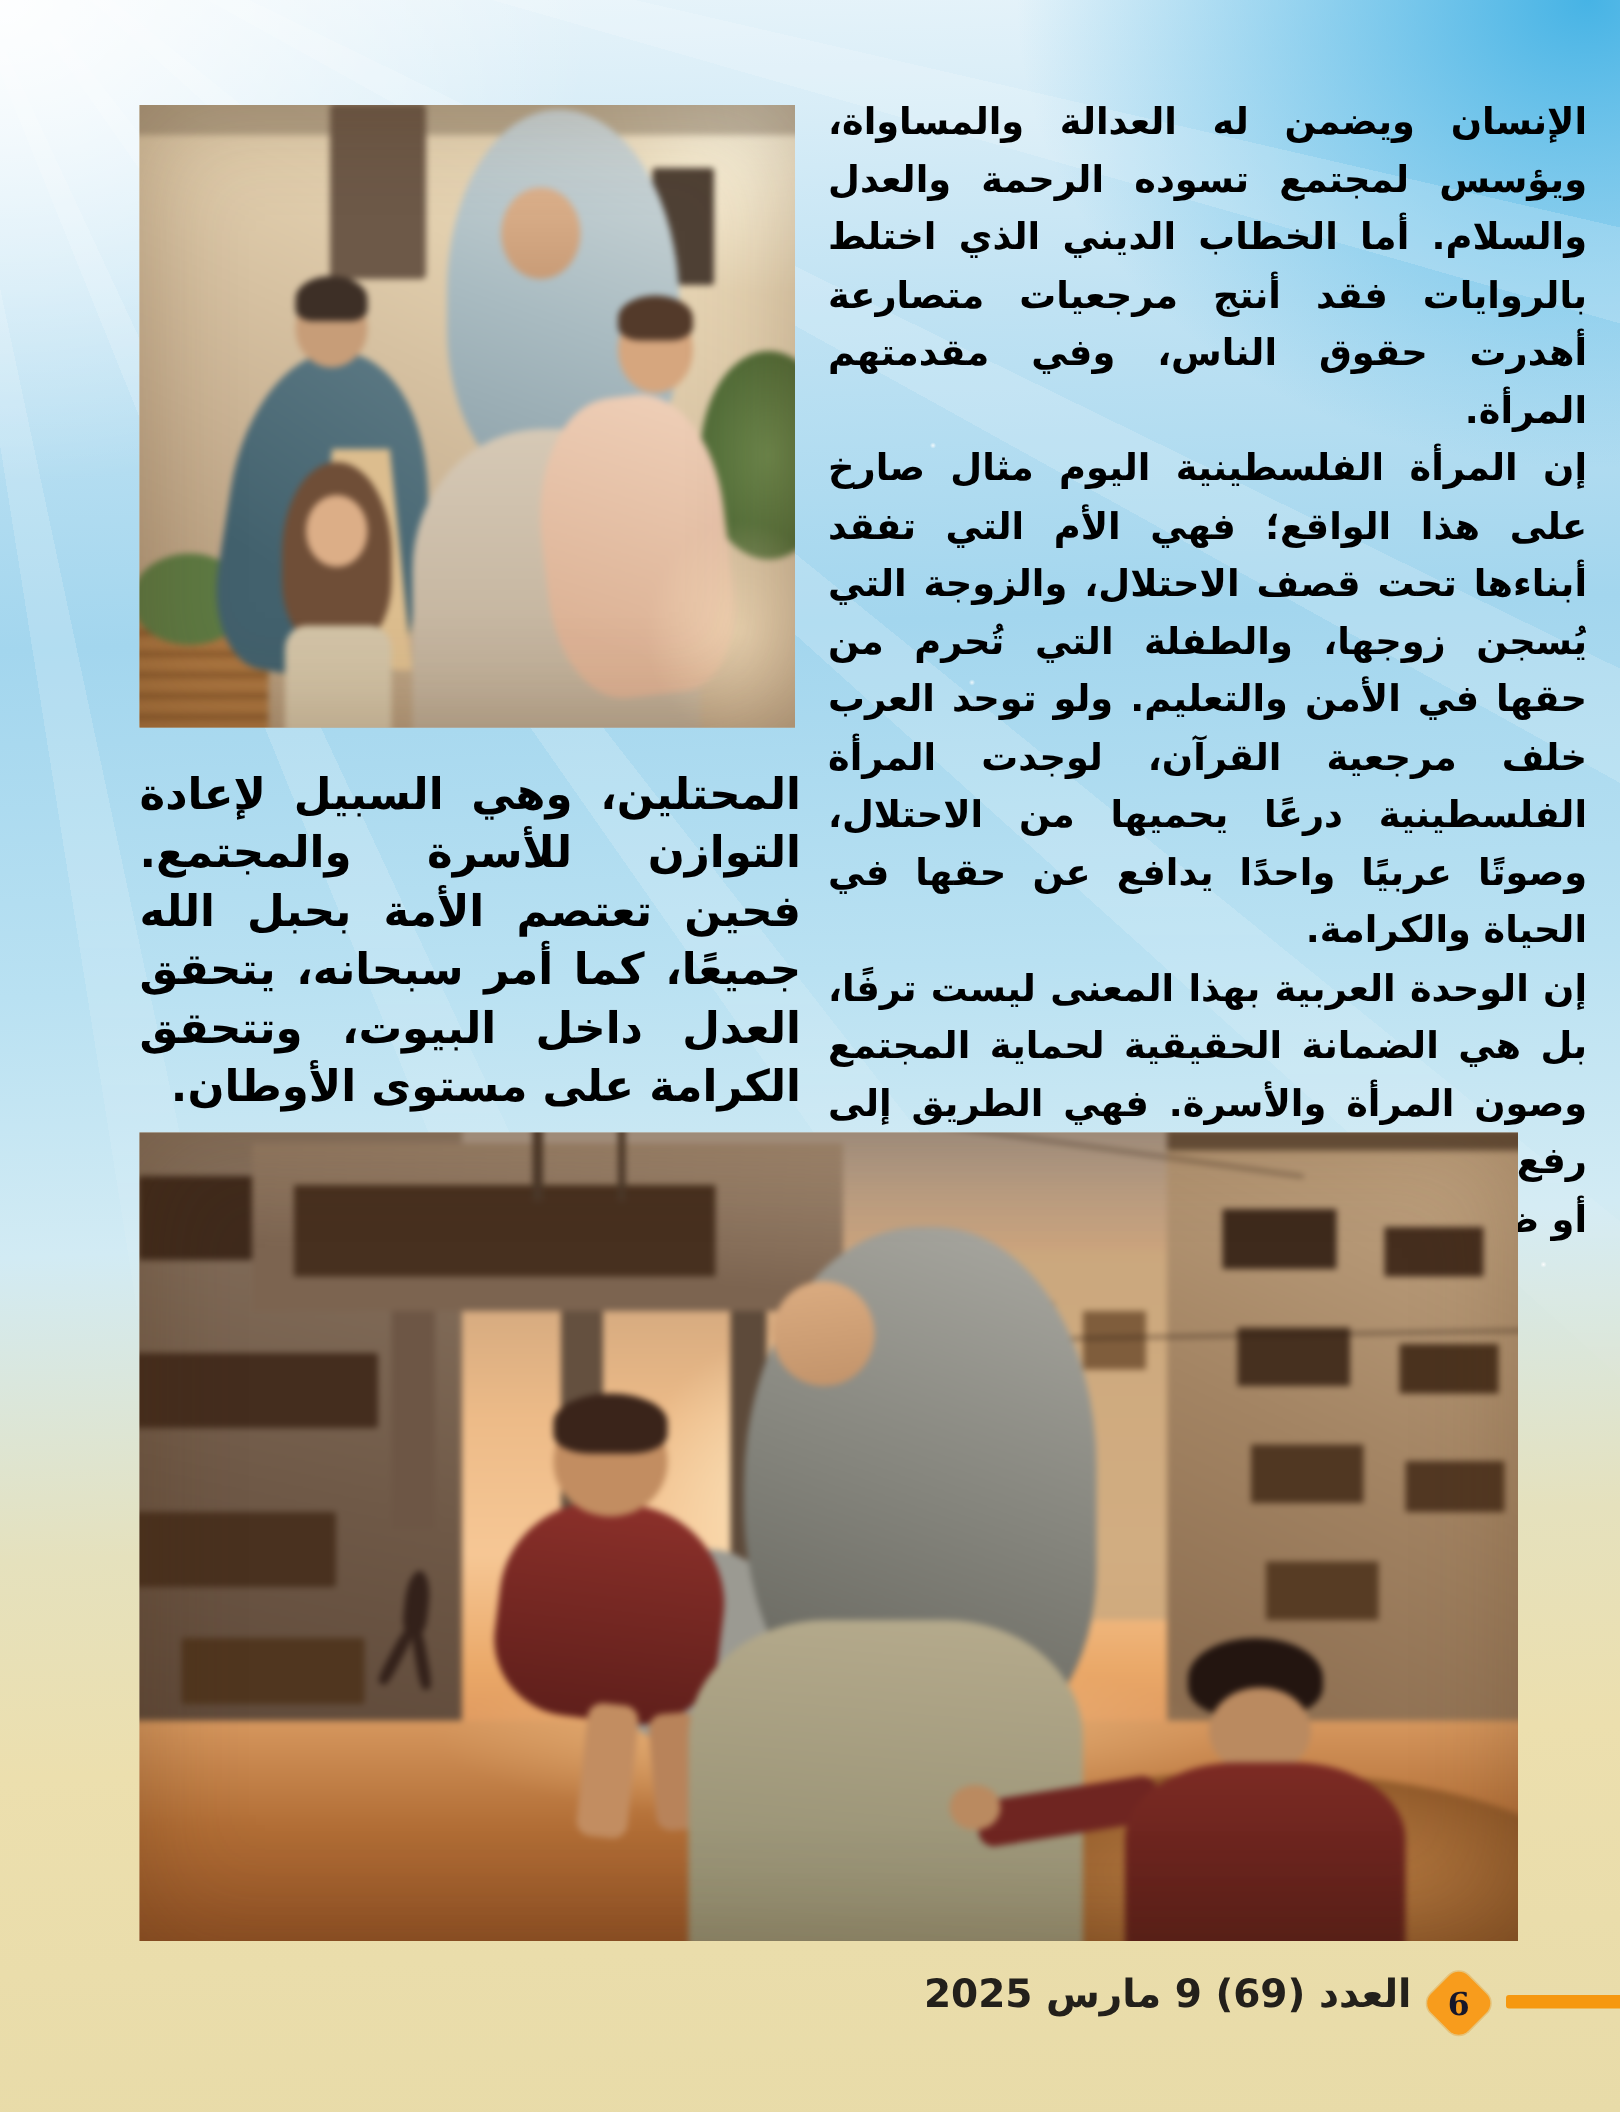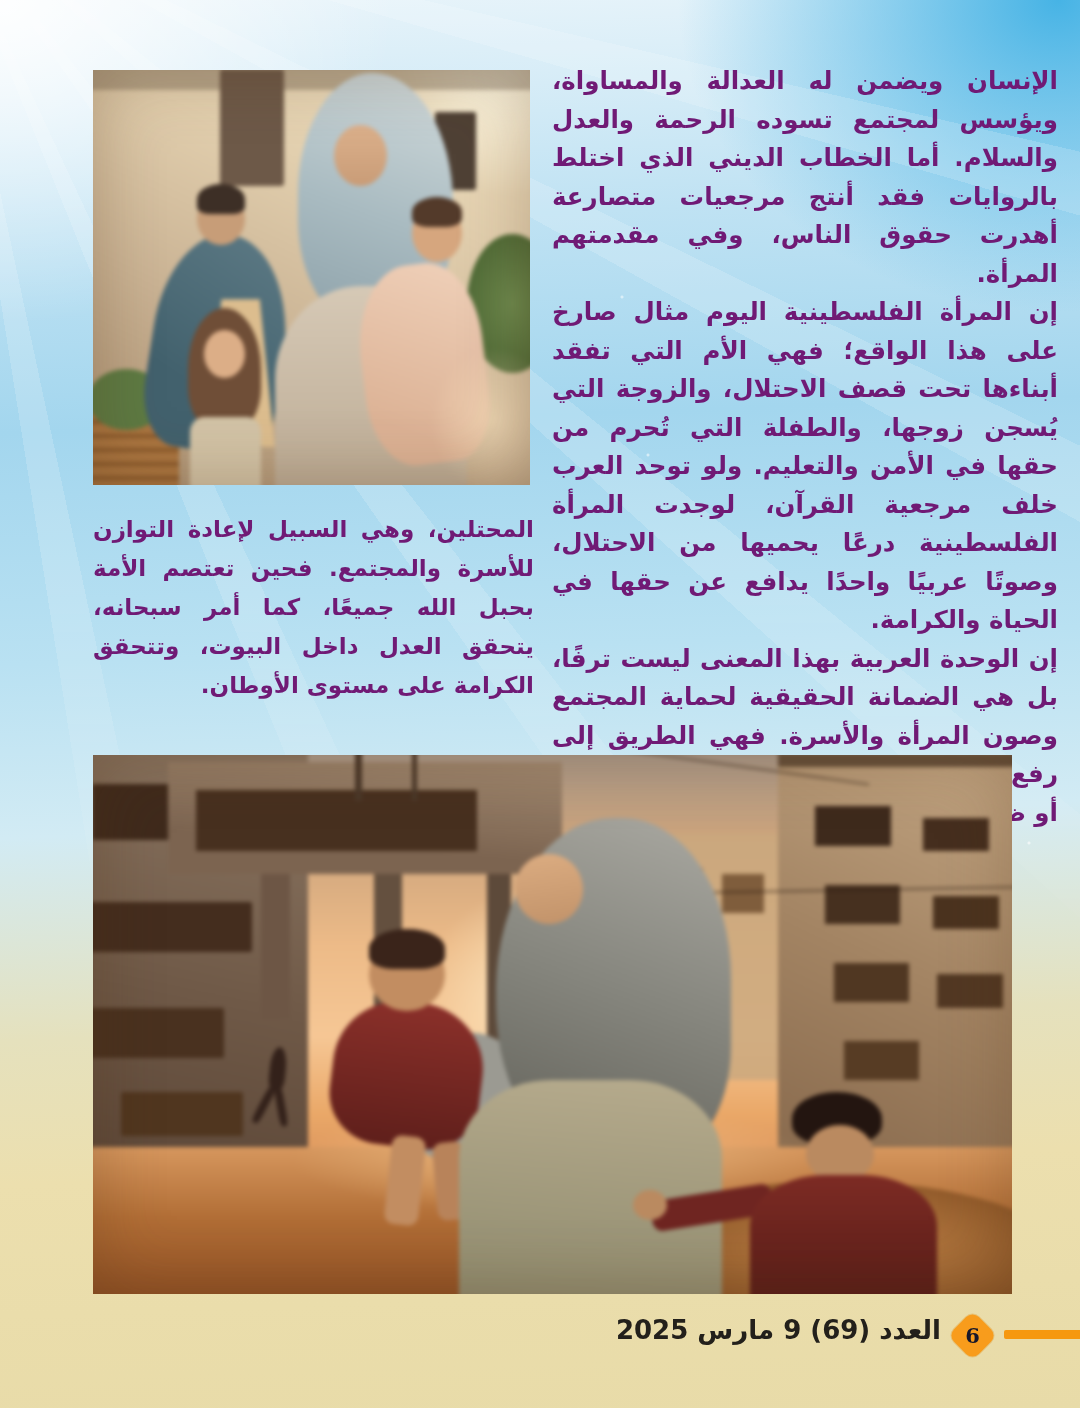--- a/index.html
+++ b/index.html
@@ -15,24 +15,24 @@
     radial-gradient(circle 3px at 648px 455px, rgba(255,255,255,.8), rgba(255,255,255,0) 70%),
     radial-gradient(ellipse 560px 460px at 98% 0%, rgba(62,176,228,.95), rgba(62,176,228,0) 68%),
     radial-gradient(ellipse 660px 540px at 0% 0%, rgba(255,255,255,.95), rgba(255,255,255,0) 60%),
     linear-gradient(178deg,#e8f4fa 0%,#bfe2f3 16%,#a3d6ee 30%,#b9e1f2 46%,#d2ebf4 58%,#e5e1bd 72%,#ecdfae 82%,#e8dba8 100%)}
   .rays{position:absolute;inset:0;
     background:repeating-conic-gradient(from 20deg at -6% -8%, rgba(255,255,255,0) 0deg 5deg, rgba(255,255,255,.17) 5deg 8deg, rgba(255,255,255,0) 8deg 13deg);
     -webkit-mask-image:linear-gradient(180deg,#000 0%,#000 42%,transparent 70%);
     mask-image:linear-gradient(180deg,#000 0%,#000 42%,transparent 70%)}
 
   
-  .col{position:absolute;direction:rtl;text-align:justify;color:#701a75;font-weight:bold;letter-spacing:0}
+  .col{position:absolute;direction:rtl;text-align:justify;color:#000000;font-weight:bold;letter-spacing:0}
   .col p{margin:0}
   .right-col{left:552px;top:62px;width:506px;font-size:24.5px;line-height:38.5px}
-  .left-col{left:93px;top:510px;width:441px;font-size:23px;line-height:39px}
+  .left-col{left:93px;top:510px;width:441px;font-size:29px;line-height:39px}
 
   
   .photo{position:absolute;overflow:hidden;background:#b5a489}
   .photo1{left:93px;top:70px;width:437px;height:415px}
   .photo2{left:93px;top:755px;width:919px;height:539px}
   .art{position:absolute;inset:-10px;filter:blur(2.2px)}
   .art>div{position:absolute}
   .vig{position:absolute;inset:0;box-shadow:inset 0 0 70px rgba(80,45,15,.3);pointer-events:none}
 
   

